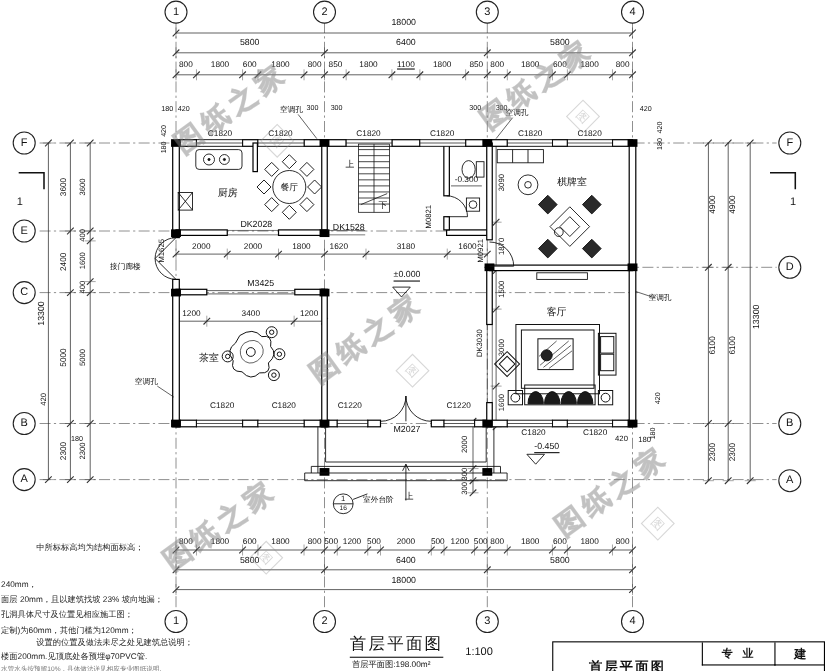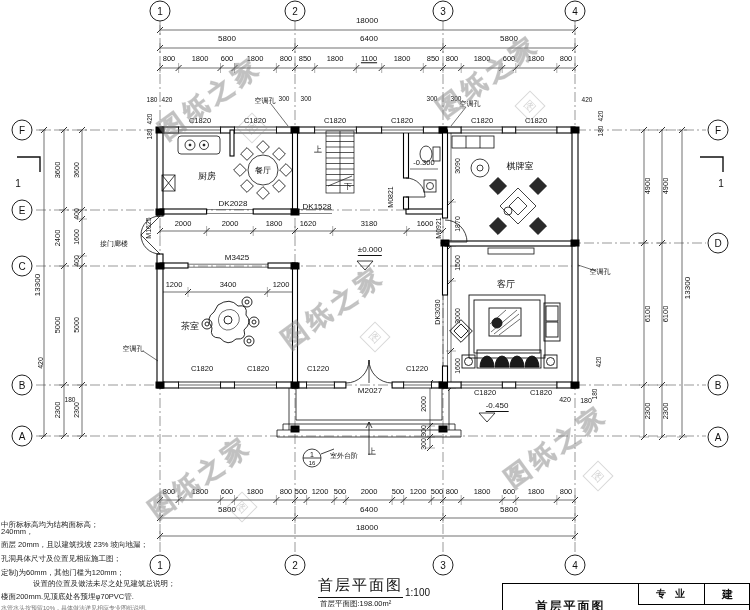--- a/index.html
+++ b/index.html
@@ -15,21 +15,21 @@
           font-size:10px;transform:translate(-50%,-50%);z-index:4}
   .note{position:absolute;left:1px;white-space:nowrap;color:#222;z-index:3}
   .wm{position:absolute;transform:translate(-50%,-50%) rotate(-36deg);
       font-size:25px;font-weight:bold;letter-spacing:5px;z-index:6;pointer-events:none;
       color:rgba(140,140,140,0.20);-webkit-text-stroke:1px rgba(130,130,130,0.38)}
   .wm-seal{position:absolute;width:20px;height:20px;border:1.3px solid rgba(140,140,140,0.35);
       transform:translate(-50%,-50%) rotate(45deg);display:flex;align-items:center;justify-content:center;
       font-size:11px;color:rgba(140,140,140,0.35);z-index:6;pointer-events:none}
   #plan-title-wrap{position:absolute;left:318px;top:576px;z-index:4;display:flex;align-items:flex-end}
   #plan-title{font-size:15px;letter-spacing:2px;border-bottom:1.3px solid #111;padding-bottom:2px}
-  #plan-scale{font-size:10px;margin-left:2px}
+  #plan-scale{font-size:10px;margin-left:20px}
   #plan-area{position:absolute;left:320px;top:599px;font-size:7.5px;z-index:4}
   #titleblock{position:absolute;left:502px;top:583px;width:246px;height:40px;
       border:1.6px solid #000;z-index:5;background:#fff}
   #tb-name{position:absolute;left:0;top:14px;width:135px;text-align:center;font-size:12px;font-weight:bold;letter-spacing:2px}
   #tb-c1{position:absolute;left:135px;top:0;width:66px;height:20px;border-left:1.2px solid #000;
       border-bottom:1.2px solid #000;display:flex;align-items:center;justify-content:center;
       font-size:10px;font-weight:bold;letter-spacing:3px}
   #tb-c2{position:absolute;left:201px;top:0;width:45px;height:20px;border-left:1.2px solid #000;
       border-bottom:1.2px solid #000;display:flex;align-items:center;justify-content:center;
       font-size:11px;font-weight:bold}
@@ -604,21 +604,21 @@
     <div class="bubble" style="left: 575px; top: 565px;">4</div>
     <div class="bubble" style="left: 22px; top: 130px;">F</div>
     <div class="bubble" style="left: 22px; top: 210px;">E</div>
     <div class="bubble" style="left: 22px; top: 266px;">C</div>
     <div class="bubble" style="left: 22px; top: 385px;">B</div>
     <div class="bubble" style="left: 22px; top: 436px;">A</div>
     <div class="bubble" style="left: 718px; top: 130px;">F</div>
     <div class="bubble" style="left: 718px; top: 243px;">D</div>
     <div class="bubble" style="left: 718px; top: 385px;">B</div>
     <div class="bubble" style="left: 718px; top: 437px;">A</div>
-    <div class="note" style="top: 520px; font-size: 7.5px;">中所标标高均为结构面标高；</div>
+    <div class="note" style="top: 493px; font-size: 7.5px; padding-left: 32px;">中所标标高均为结构面标高；</div>
     <div class="note" style="top: 527px; font-size: 7.5px;">240mm，</div>
     <div class="note" style="top: 540px; font-size: 7.5px;">面层 20mm，且以建筑找坡 23% 坡向地漏；</div>
     <div class="note" style="top: 554px; font-size: 7.5px;">孔洞具体尺寸及位置见相应施工图；</div>
     <div class="note" style="top: 568px; font-size: 7.5px;">定制)为60mm，其他门槛为120mm；</div>
     <div class="note" style="top: 579px; font-size: 7.5px; margin-left: 32px;">设置的位置及做法未尽之处见建筑总说明；</div>
     <div class="note" style="top: 592px; font-size: 7.5px;">楼面200mm.见顶底处各预埋φ70PVC管.</div>
     <div class="note" style="top: 604px; font-size: 6px; color: rgb(119, 119, 119);">水管水头按预留10%，具体做法详见相应专业图纸说明.</div>
     <div class="wm" style="left: 210px; top: 98px;">图纸之家</div>
     <div class="wm-seal" style="left: 252px; top: 128px;">图</div>
     <div class="wm" style="left: 488px; top: 76px;">图纸之家</div>

